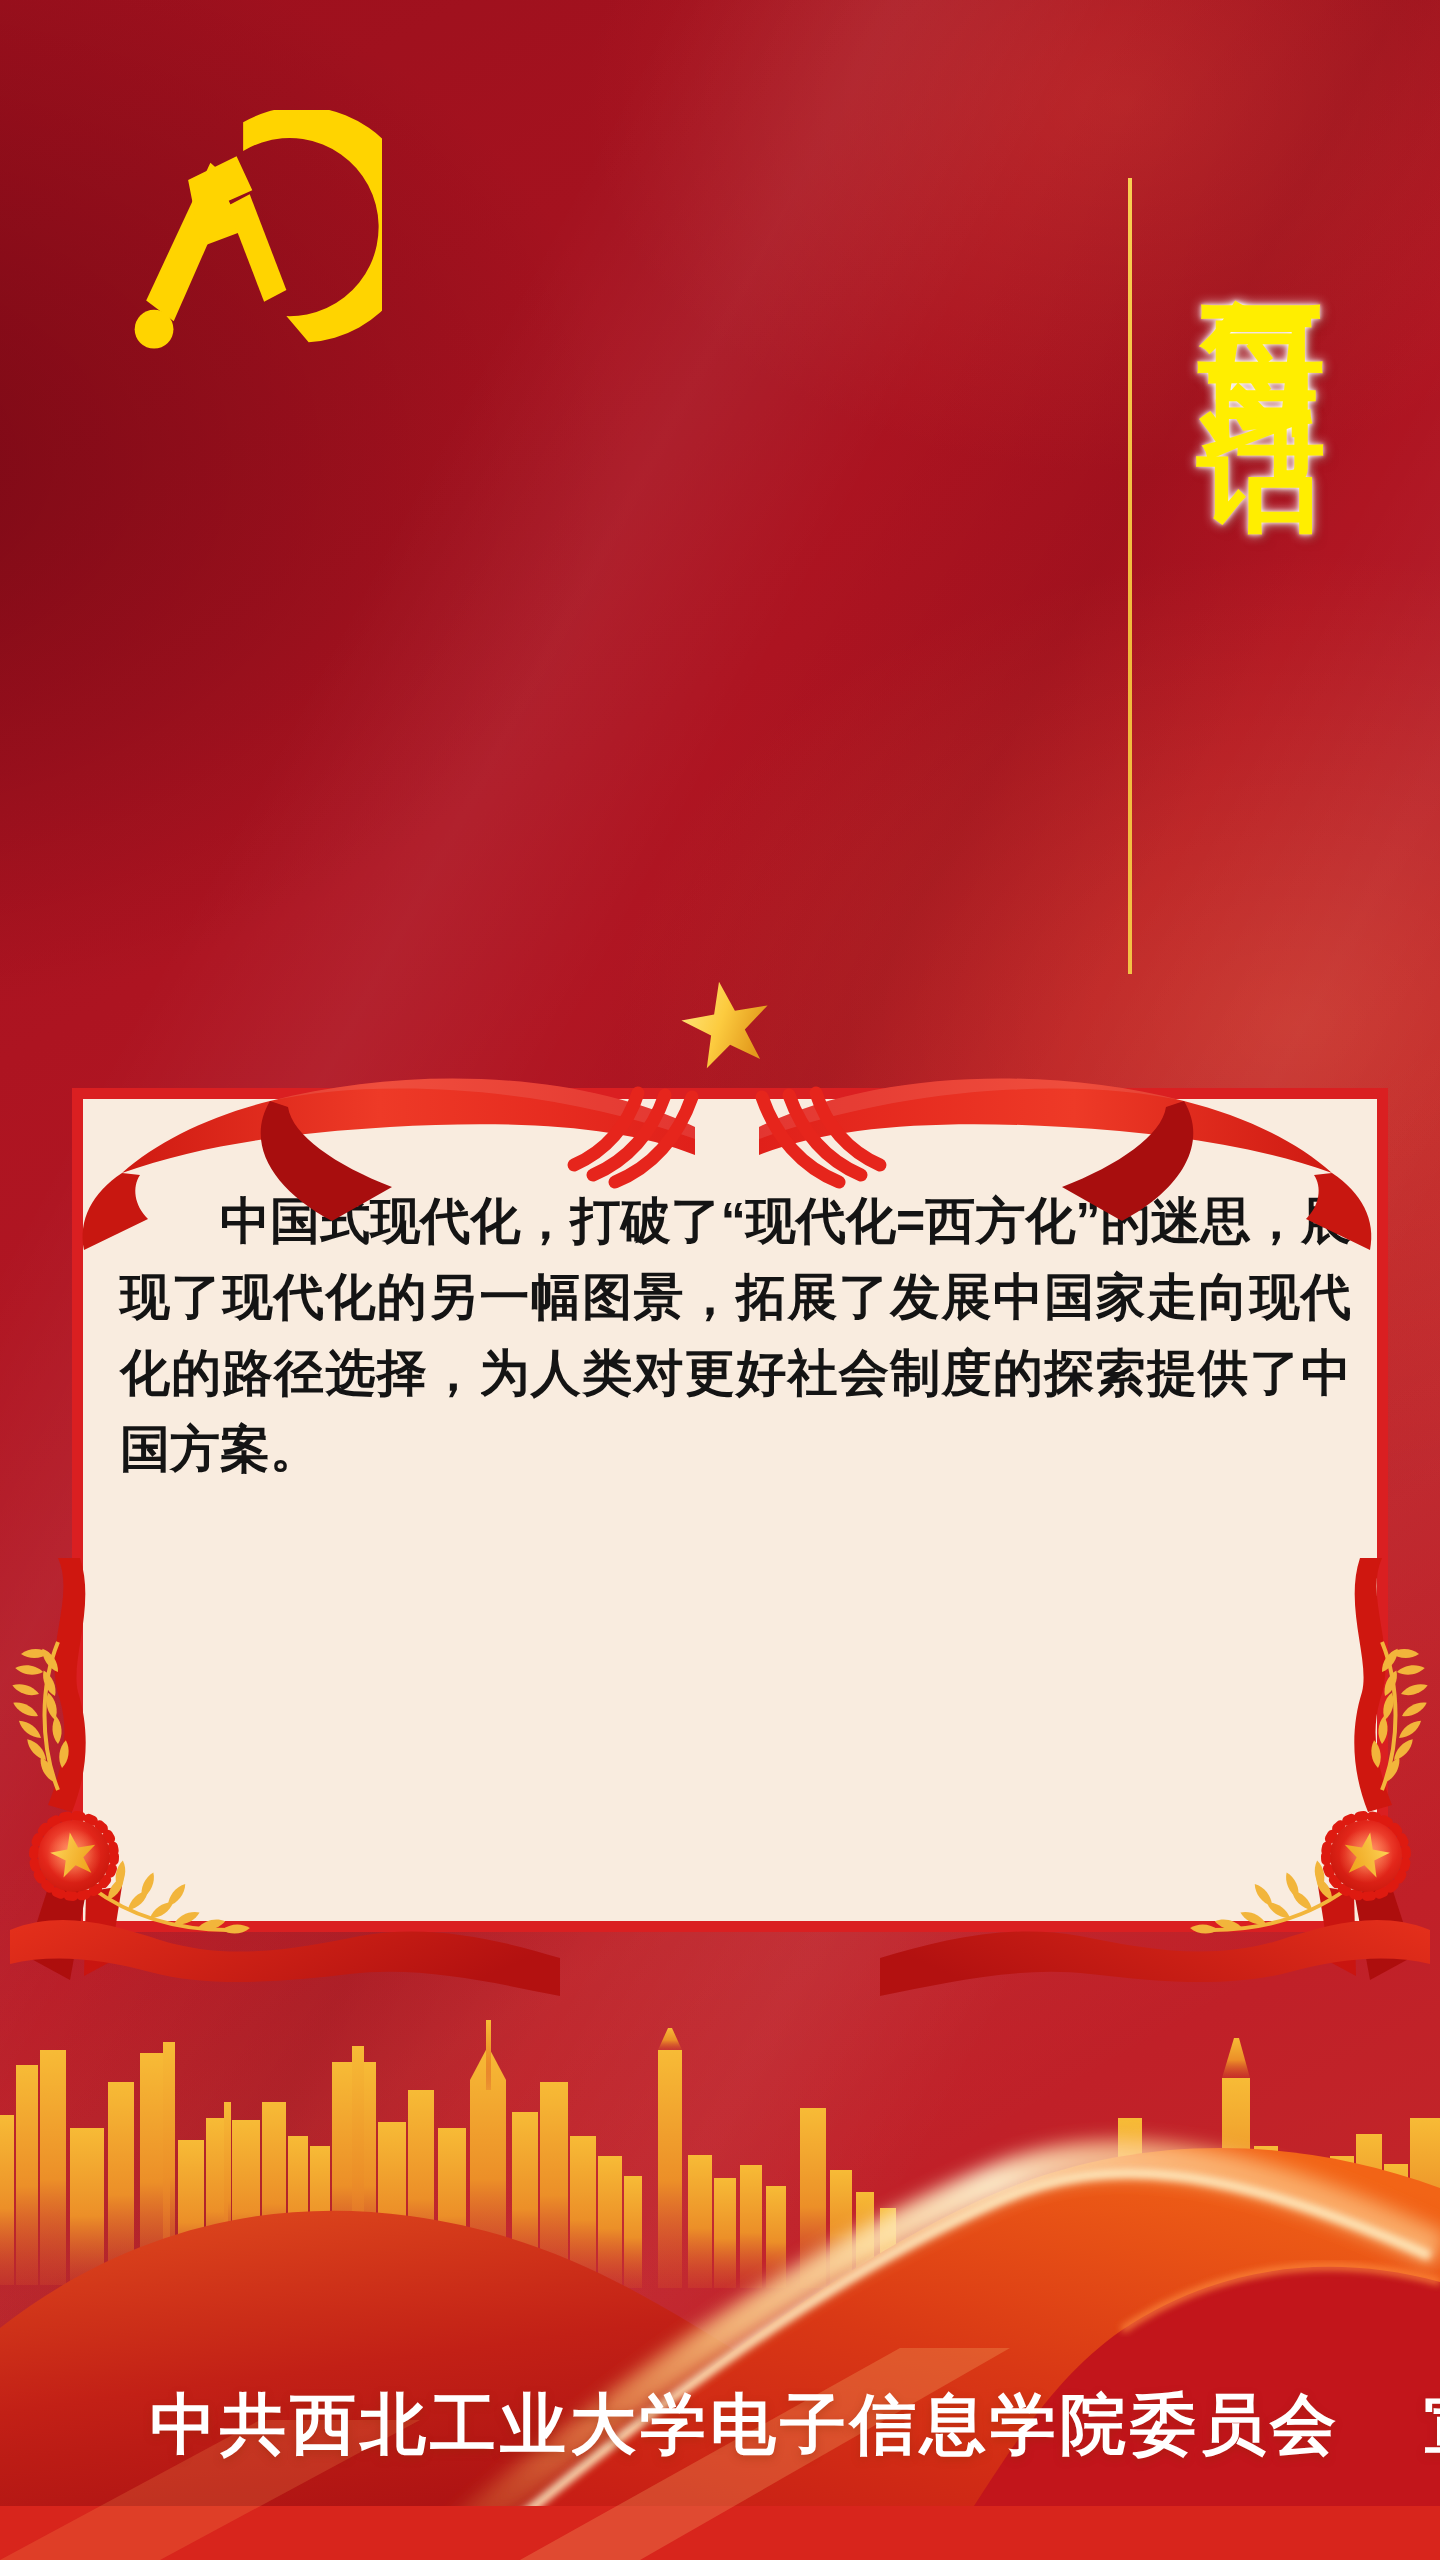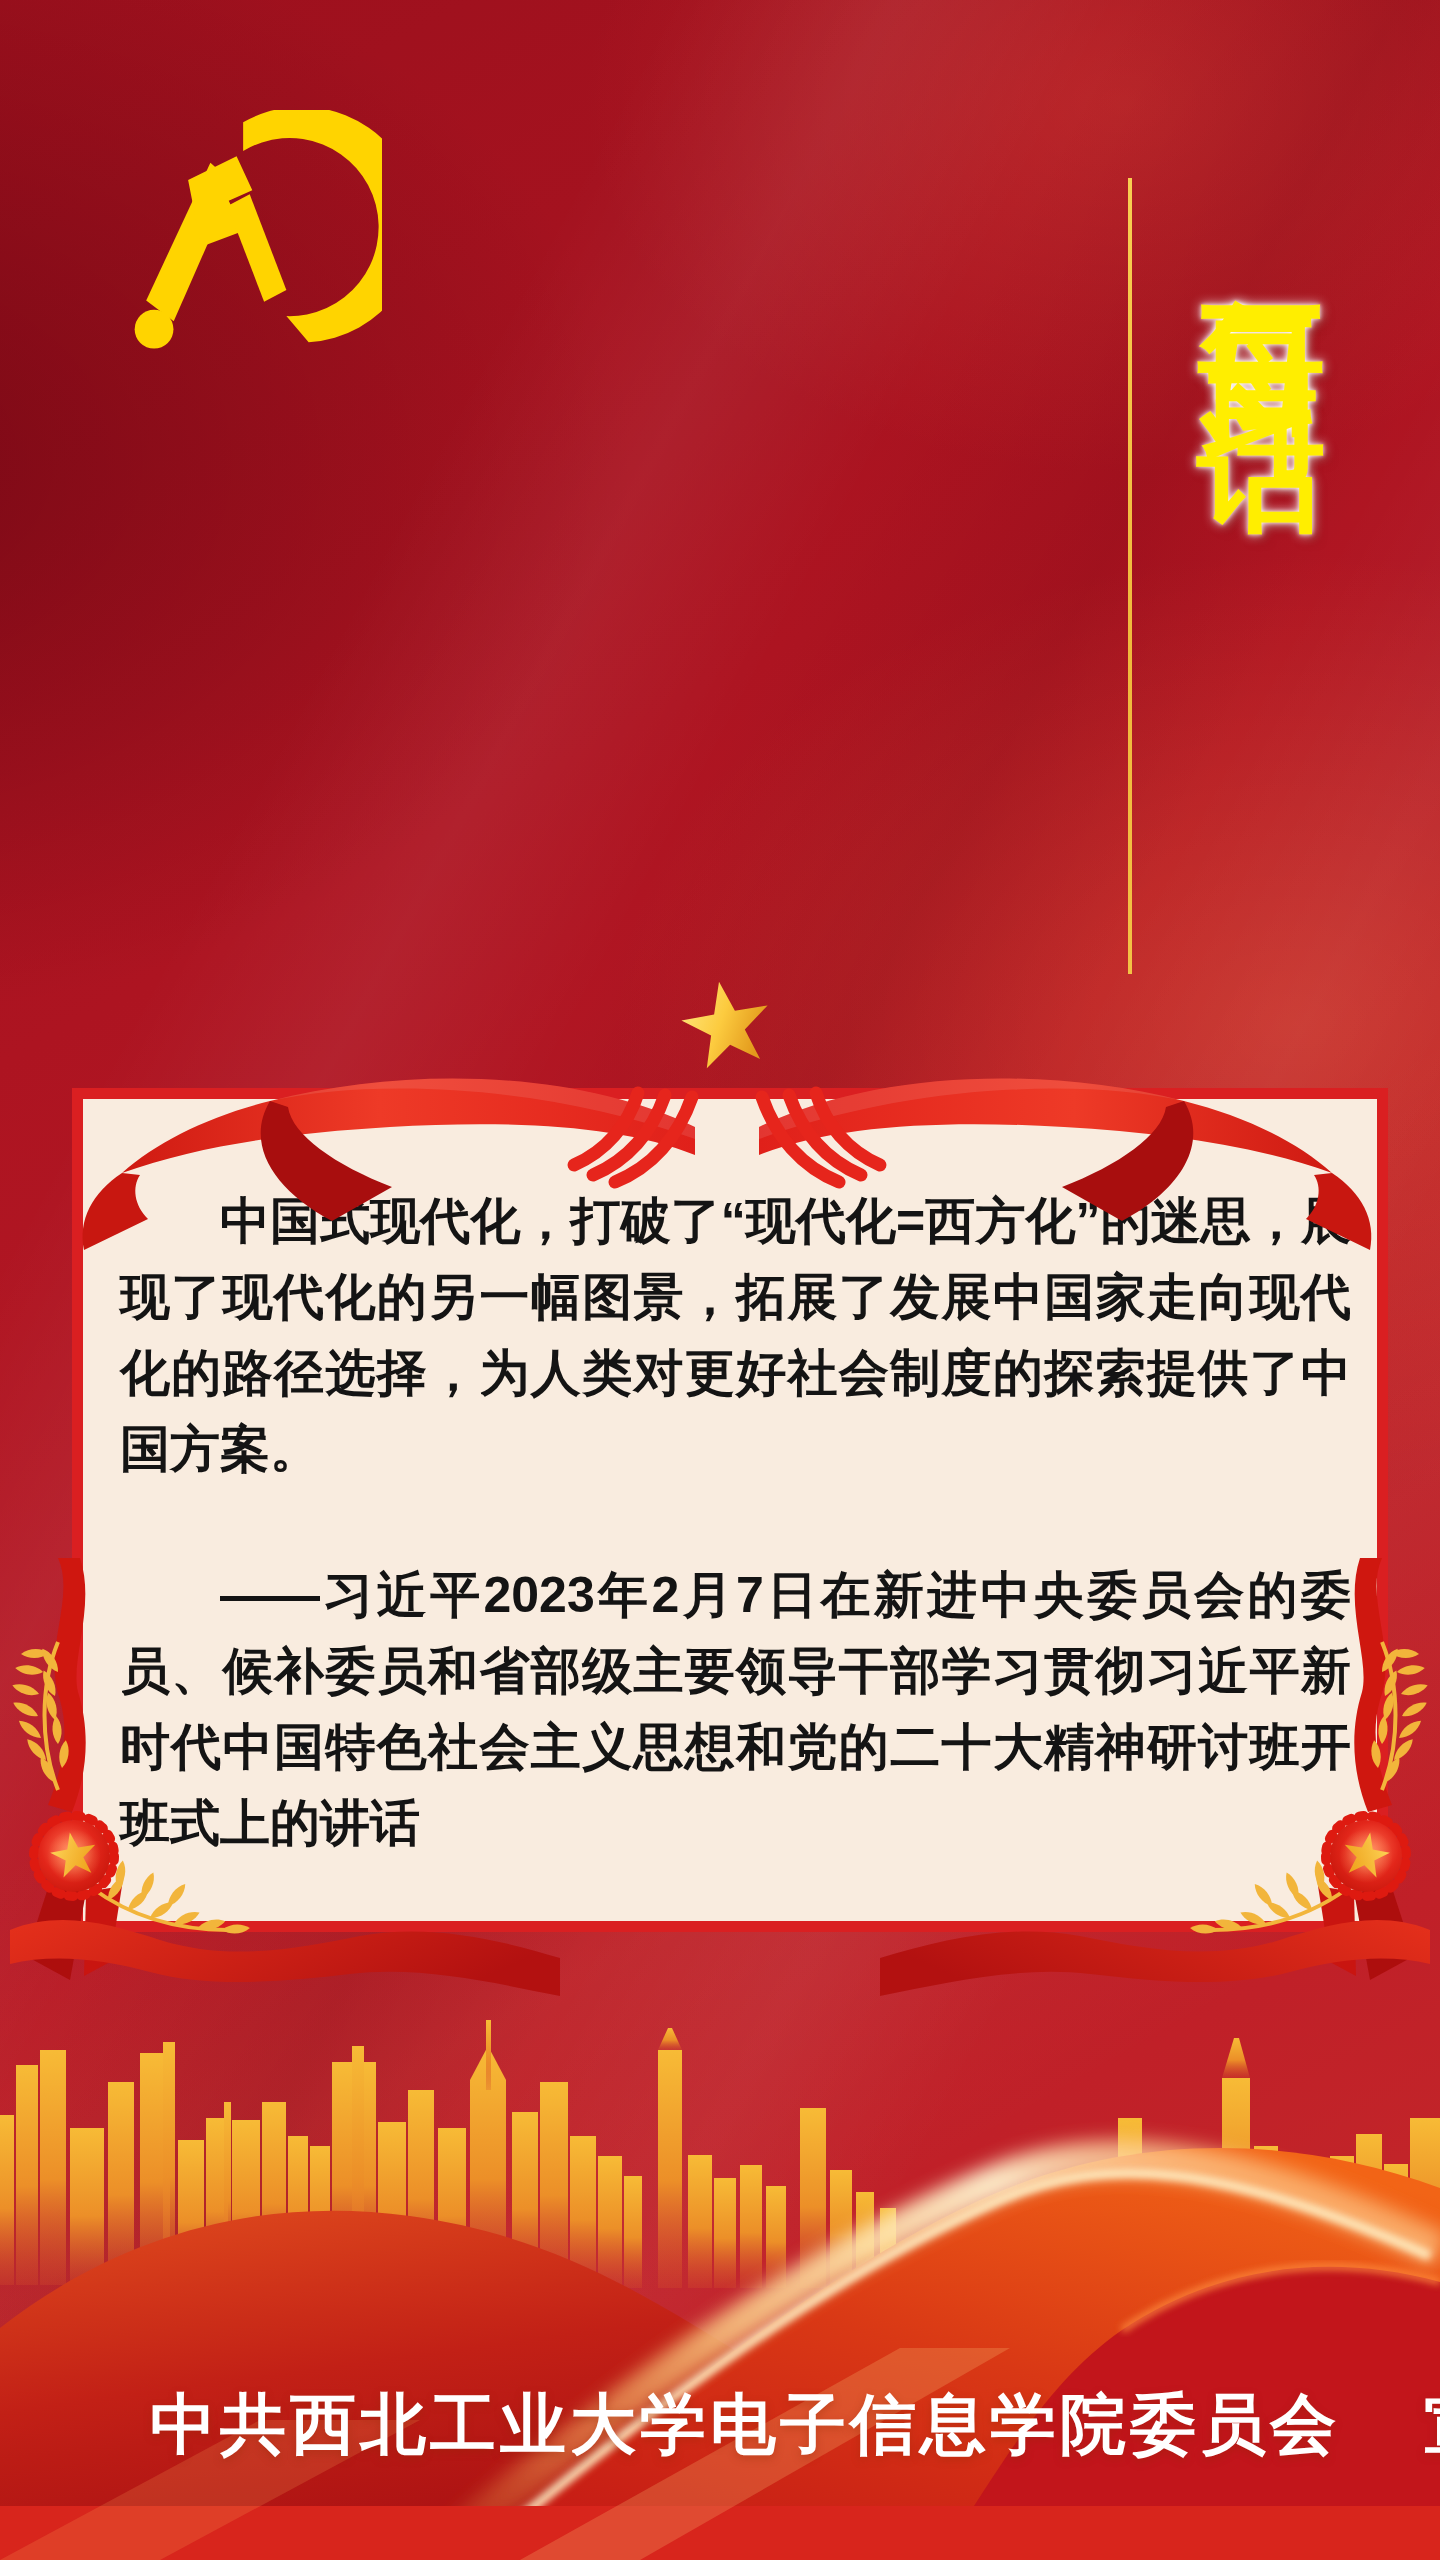--- a/index.html
+++ b/index.html
@@ -160,21 +160,20 @@
     <path d="M1440,332 C1320,300 1212,320 1122,380 C1042,436 1000,520 938,610 L1440,610 Z" fill="#c2151b"></path>
     <path d="M1440,332 C1320,300 1212,320 1122,380" fill="none" stroke="#ff8d3f" stroke-width="7" filter="url(#soft2)" opacity="0.8"></path>
     <rect x="0" y="556" width="1440" height="54" fill="#d8251c"></rect>
     <path d="M0,610 L260,470 L420,470 L160,610 Z" fill="#ffb35c" opacity="0.18"></path>
     <path d="M520,610 L900,398 L1010,398 L640,610 Z" fill="#ffd27e" opacity="0.22"></path>
   </svg>
 
   <div class="card">
     <div class="card-inner">
       <p class="quote-text">中国式现代化，打破了“现代化=西方化”的迷思，展现了现代化的另一幅图景，拓展了发展中国家走向现代化的路径选择，为人类对更好社会制度的探索提供了中国方案。</p>
-      <p class="quote-attr">——习近平2023年2月7日在新进中央委员会的委员、候补委员和省部级主要领导干部学习贯彻习近平新时代中国特色社会主义思想和党的二十大精神研讨班开班式上的讲话</p>
     </div>
   </div>
 
   <svg class="ribbon-svg" viewBox="0 0 1360 300">
     <defs>
       <linearGradient id="ribG" x1="0" y1="0" x2="1" y2="0">
         <stop offset="0" stop-color="#cf1a12"></stop>
           <stop offset="0.45" stop-color="#ee3a27"></stop>
           <stop offset="1" stop-color="#e0201a"></stop>
       </linearGradient>

